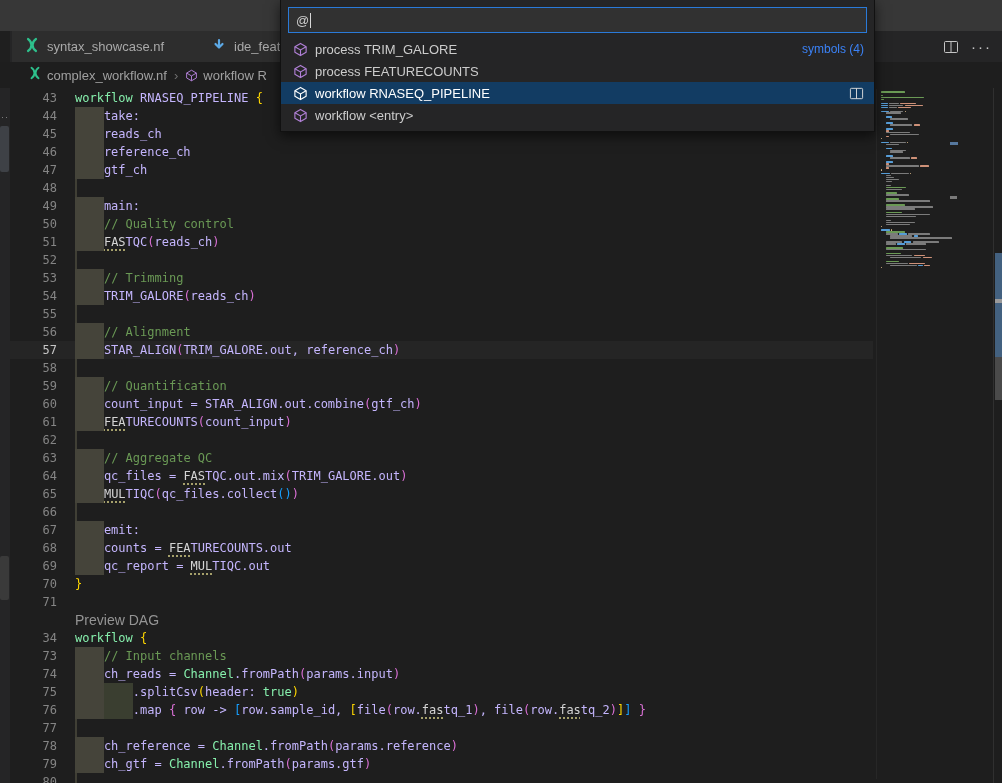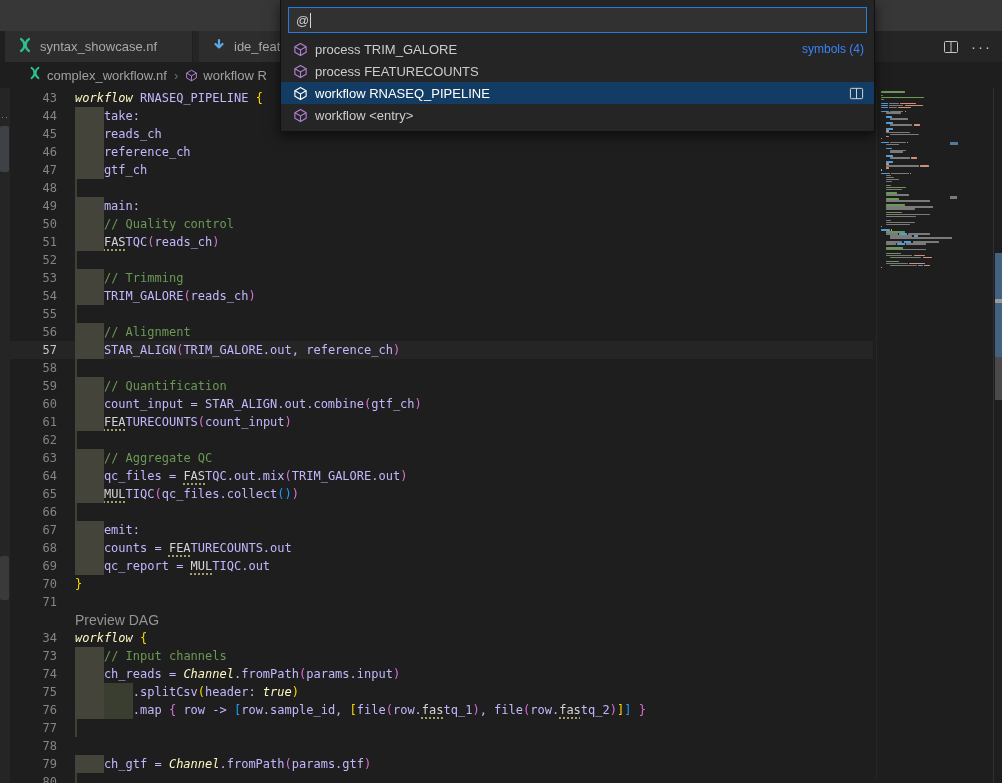--- a/index.html
+++ b/index.html
@@ -7,21 +7,21 @@
     font-family:"Liberation Sans", sans-serif; }
   .abs { position:absolute; }
 
   
   #titlebar { left:0; top:0; width:1002px; height:31px; background:#373737; }
   #tabbar { left:0; top:31px; width:1002px; height:31px; background:#252526; }
   #tabbar .left-gap { position:absolute; left:0; top:0; width:10px; height:31px; background:#1f1f1f; }
   .tab { position:absolute; top:0; height:31px; background:#2d2d2d; display:flex; align-items:center;
          padding:0 12px; gap:7px; border-right:1px solid #1f1f1f; }
   .tab .tab-label { font-size:13px; color:#a9a9a9; white-space:nowrap; }
-  #tab-0 { left:5px; width:188px; }
+  #tab-0 { left:12px; width:188px; }
   #tab-1 { left:199px; width:125px; }
   .tab-actions { position:absolute; right:10px; top:0; height:31px; display:flex; align-items:center; gap:12px; }
   .tab-actions .icon-btn { color:#c5c5c5; display:flex; align-items:center; cursor:pointer; }
   .more-dots { font-size:15px; color:#c5c5c5; letter-spacing:2px; line-height:10px; }
 
   #breadcrumbs { left:0; top:62px; width:1002px; height:26px; background:#1e1e1e; display:flex;
                  align-items:center; padding-left:28px; gap:5px; }
   #breadcrumbs .bc-text { font-size:13px; color:#a0a0a0; white-space:nowrap; }
   #breadcrumbs .bc-sep { font-size:13px; color:#6f6f6f; padding:0 2px; }
 
@@ -35,21 +35,21 @@
   #code-area { position:absolute; left:10px; top:1px; width:863px; height:694px;
                font-family:"DejaVu Sans Mono", monospace; font-size:12px; }
   .code-row { position:relative; height:18px; display:flex; line-height:18px; }
   .code-row.current { background:rgba(255,255,255,0.035); }
   .gutter { flex:0 0 65px; text-align:right; padding-right:18px; color:#858585; }
   .code-row.current .gutter { color:#c6c6c6; }
   .line-content { position:relative; white-space:pre; color:#d4d4d4; }
   .ib1 { position:absolute; left:0; top:0; width:4ch; height:18px; background:#45443a; }
   .ib2 { position:absolute; left:4ch; top:0; width:4ch; height:18px; background:#3a3e30; }
   .indent-guide { position:absolute; left:0; top:0; width:2px; height:18px; background:#403f35; }
-  .tk-pl { color:#c4b5fd; } .tk-kw { color:#fef9c3;font-style:italic; } .tk-cm { color:#6a9955; }
+  .tk-pl { color:#c4b5fd; } .tk-kw { color:#86efac; } .tk-cm { color:#6a9955; }
   .tk-b1 { color:#ffd700; } .tk-b2 { color:#da70d6; } .tk-b3 { color:#179fff; }
   .tk-hint { color:#d4d4d4; text-decoration:underline dotted #a5a06b; text-decoration-thickness:2px; text-underline-offset:3px; }
   .codelens { font-family:"Liberation Sans", sans-serif; font-size:14px; color:#949494; line-height:18px; }
 
   
   #minimap { position:absolute; left:876px; top:1px; width:112px; height:690px; border-left:1px solid #272727; }
   .mm-seg { position:absolute; height:1.5px; border-radius:0.5px; }
   .mm-mark1 { position:absolute; left:950px; top:54px; width:8px; height:3px; background:#56789e; }
   .mm-mark2 { position:absolute; left:950px; top:108px; width:7px; height:3px; background:#7b7b7b; }
   #ruler-divider { position:absolute; left:993px; top:0; width:1px; height:695px; background:#303030; }
@@ -276,20 +276,21 @@
       <div class="code-row">
         <span class="gutter">76</span>
         <span class="line-content"><span class="ib1"></span><span class="ib2"></span><span class="tk-pl">        .map </span><span class="tk-b2">{</span><span class="tk-pl"> row -&gt; </span><span class="tk-b3">[</span><span class="tk-pl">row.sample_id, </span><span class="tk-b1">[</span><span class="tk-pl">file</span><span class="tk-b2">(</span><span class="tk-pl">row.</span><span class="tk-hint">fas</span><span class="tk-pl">tq_1</span><span class="tk-b2">)</span><span class="tk-pl">, file</span><span class="tk-b2">(</span><span class="tk-pl">row.</span><span class="tk-hint">fas</span><span class="tk-pl">tq_2</span><span class="tk-b2">)</span><span class="tk-b1">]</span><span class="tk-b3">]</span><span class="tk-b2"> }</span></span>
       </div>
       <div class="code-row">
         <span class="gutter">77</span>
         <span class="line-content"><span class="indent-guide"></span></span>
       </div>
       <div class="code-row">
         <span class="gutter">78</span>
+        <span class="line-content"><span class="ib1"></span><span class="tk-pl">    ch_reference = </span><span class="tk-kw">Channel</span><span class="tk-pl">.fromPath</span><span class="tk-b2">(</span><span class="tk-pl">params.reference</span><span class="tk-b2">)</span></span>
       </div>
       <div class="code-row">
         <span class="gutter">79</span>
         <span class="line-content"><span class="ib1"></span><span class="tk-pl">    ch_gtf = </span><span class="tk-kw">Channel</span><span class="tk-pl">.fromPath</span><span class="tk-b2">(</span><span class="tk-pl">params.gtf</span><span class="tk-b2">)</span></span>
       </div>
       <div class="code-row">
         <span class="gutter">80</span>
         <span class="line-content"><span class="indent-guide"></span></span>
       </div>
     </div>

